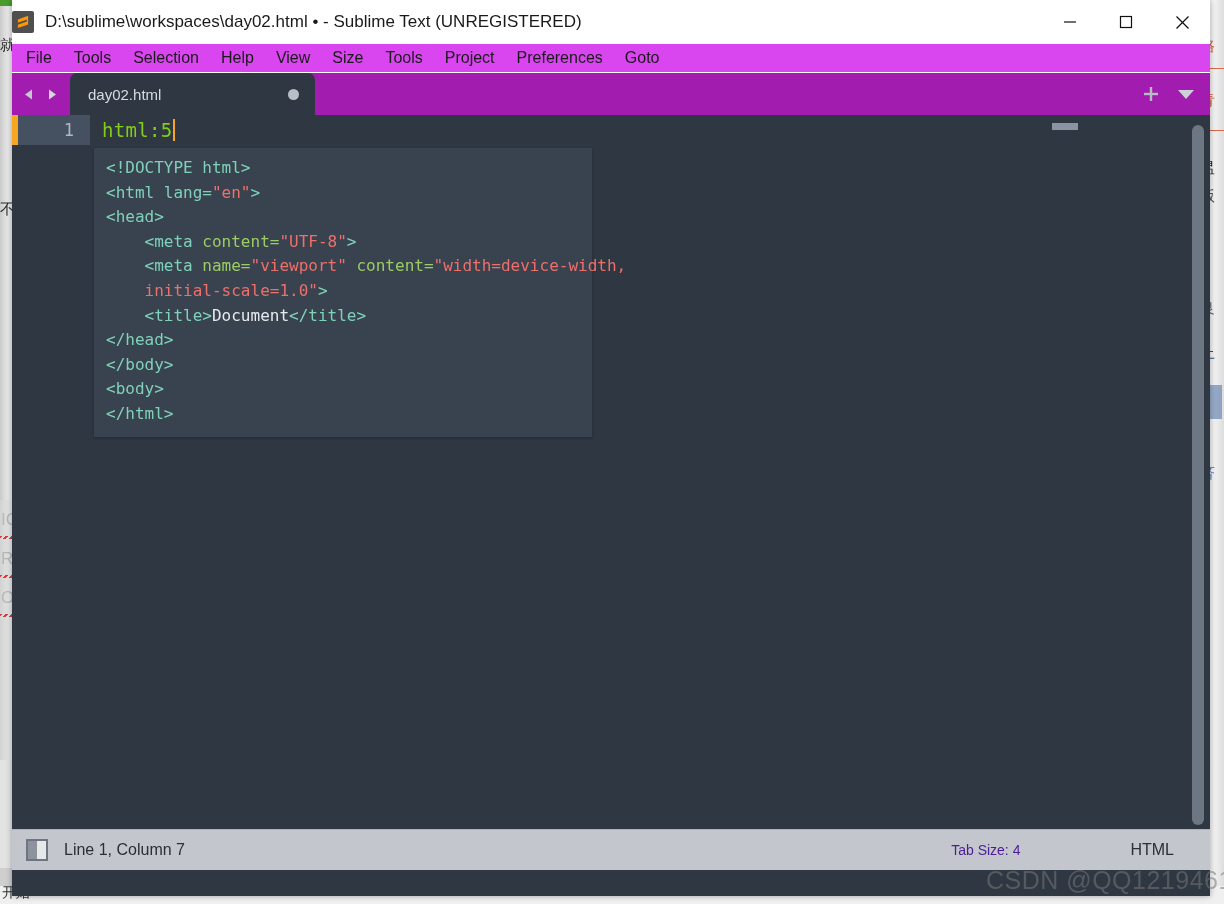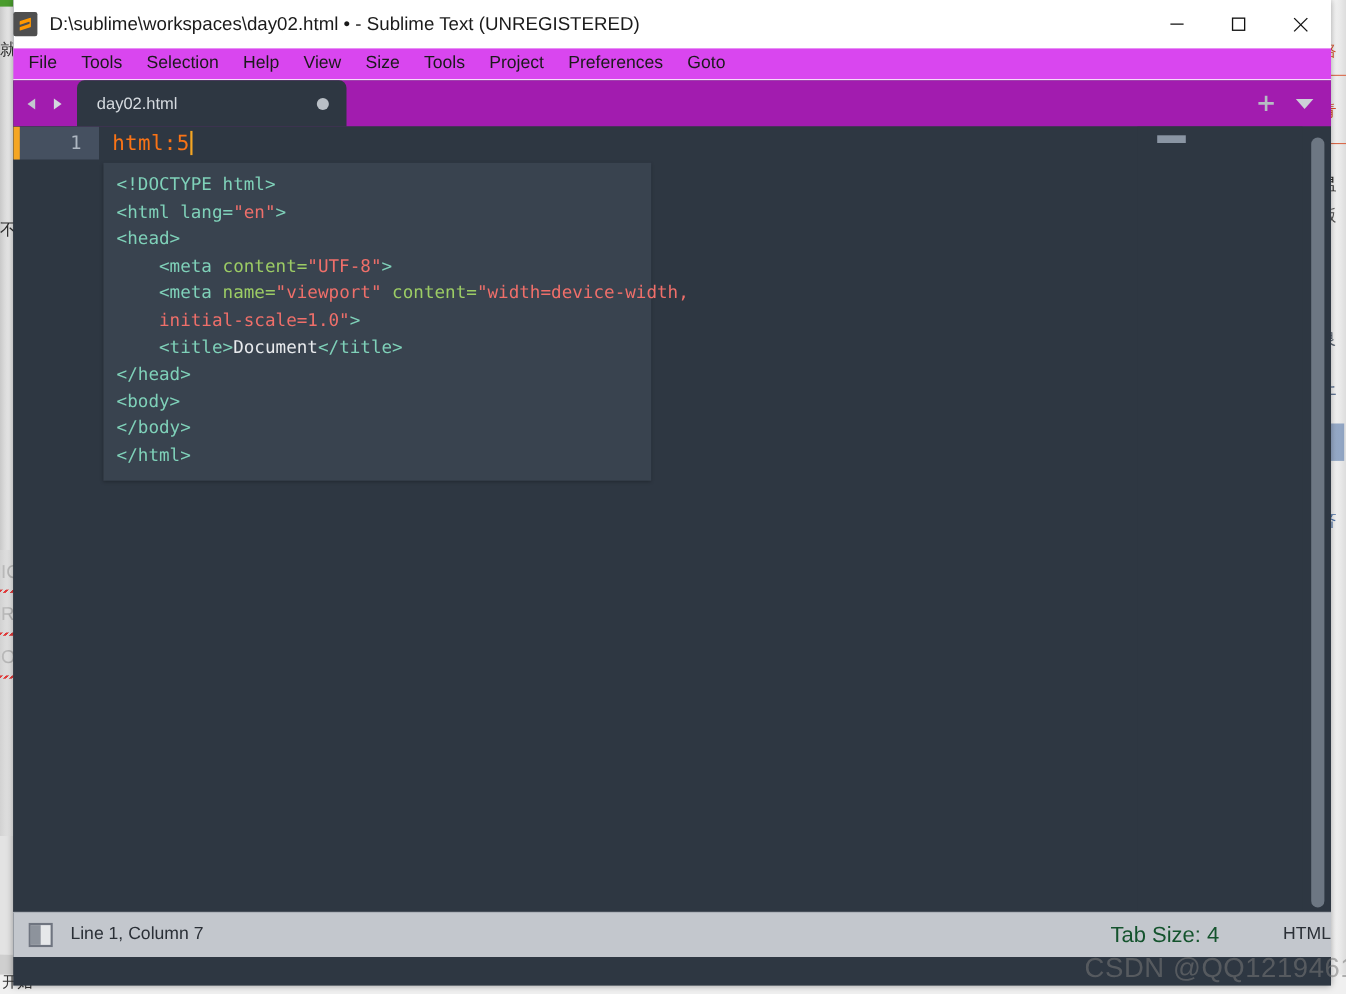--- a/index.html
+++ b/index.html
@@ -198,21 +198,21 @@
     position:absolute; left:0; top:0; width: 70px; height: 30px;
     display:flex; align-items:center; justify-content:flex-end;
     padding-right: 8px; box-sizing:border-box;
     font-family: "DejaVu Sans Mono", monospace;
     font-size: 17px; color:#aeb7c2;
   }
   .code-line {
     position:absolute; left: 90px; top: 0; height:30px;
     display:flex; align-items:center;
     font-family: "DejaVu Sans Mono", monospace;
-    font-size: 19px; color:#f97316;
+    font-size: 19px; color:#84cc16;
     letter-spacing: .3px;
   }
   .text-caret {
     display:inline-block; width:2px; height:22px;
     background:#f5a623; margin-left:1px;
   }
 
   
   .ac-popup {
     position:absolute;
@@ -263,25 +263,25 @@
   .status-toggle .half { width:50%; height:100%; background:#8d939c; }
   .status-text {
     font-size: 16px; color:#2a2f36;
     font-family: "Liberation Sans", sans-serif;
   }
   .status-right {
     position:absolute; right: 0; top:0; height:40px;
     display:flex; align-items:center;
   }
   .status-tabsize {
-    font-size: 20px; color:#14532d; margin-right: 58px;
+    font-size: 14px; color:#4c1d95; margin-right: 110px;
     font-family: "Liberation Sans", sans-serif;
   }
   .status-syntax {
-    font-size: 16px; color:#2a2f36; 
+    font-size: 16px; color:#2a2f36; margin-right: 36px;
     font-family: "Liberation Sans", sans-serif;
   }
 
   
   .watermark {
     position:absolute; left: 986px; top: 866px;
     font-size: 25px; color: rgba(120,120,120,.55);
     font-family: "Liberation Sans", sans-serif;
     white-space: nowrap; letter-spacing: .5px;
     pointer-events: none;
@@ -417,22 +417,22 @@
 
       <div class="ac-popup" id="ac-popup">
           <div class="ac-line"><span class="tk-tag">&lt;!DOCTYPE html&gt;</span></div>
           <div class="ac-line"><span class="tk-tag">&lt;html lang=</span><span class="tk-str">"en"</span><span class="tk-tag">&gt;</span></div>
           <div class="ac-line"><span class="tk-tag">&lt;head&gt;</span></div>
           <div class="ac-line"><span class="tk-tag">    &lt;meta </span><span class="tk-attr">content=</span><span class="tk-str">"UTF-8"</span><span class="tk-tag">&gt;</span></div>
           <div class="ac-line"><span class="tk-tag">    &lt;meta </span><span class="tk-attr">name=</span><span class="tk-str">"viewport"</span><span class="tk-attr"> content=</span><span class="tk-str">"width=device-width,</span></div>
           <div class="ac-line"><span class="tk-tag">    </span><span class="tk-str">initial-scale=1.0"</span><span class="tk-tag">&gt;</span></div>
           <div class="ac-line"><span class="tk-tag">    &lt;title&gt;</span><span class="tk-text">Document</span><span class="tk-tag">&lt;/title&gt;</span></div>
           <div class="ac-line"><span class="tk-tag">&lt;/head&gt;</span></div>
+          <div class="ac-line"><span class="tk-tag">&lt;/body&gt;</span></div>
           <div class="ac-line"><span class="tk-tag">&lt;body&gt;</span></div>
-          <div class="ac-line"><span class="tk-tag">&lt;/body&gt;</span></div>
           <div class="ac-line"><span class="tk-tag">&lt;/html&gt;</span></div>
         </div>
 
       <div class="minimap">
         <div class="minimap-line"></div>
       </div>
       <div class="editor-scrollbar"></div>
     </div>
 
     <div class="statusbar">

